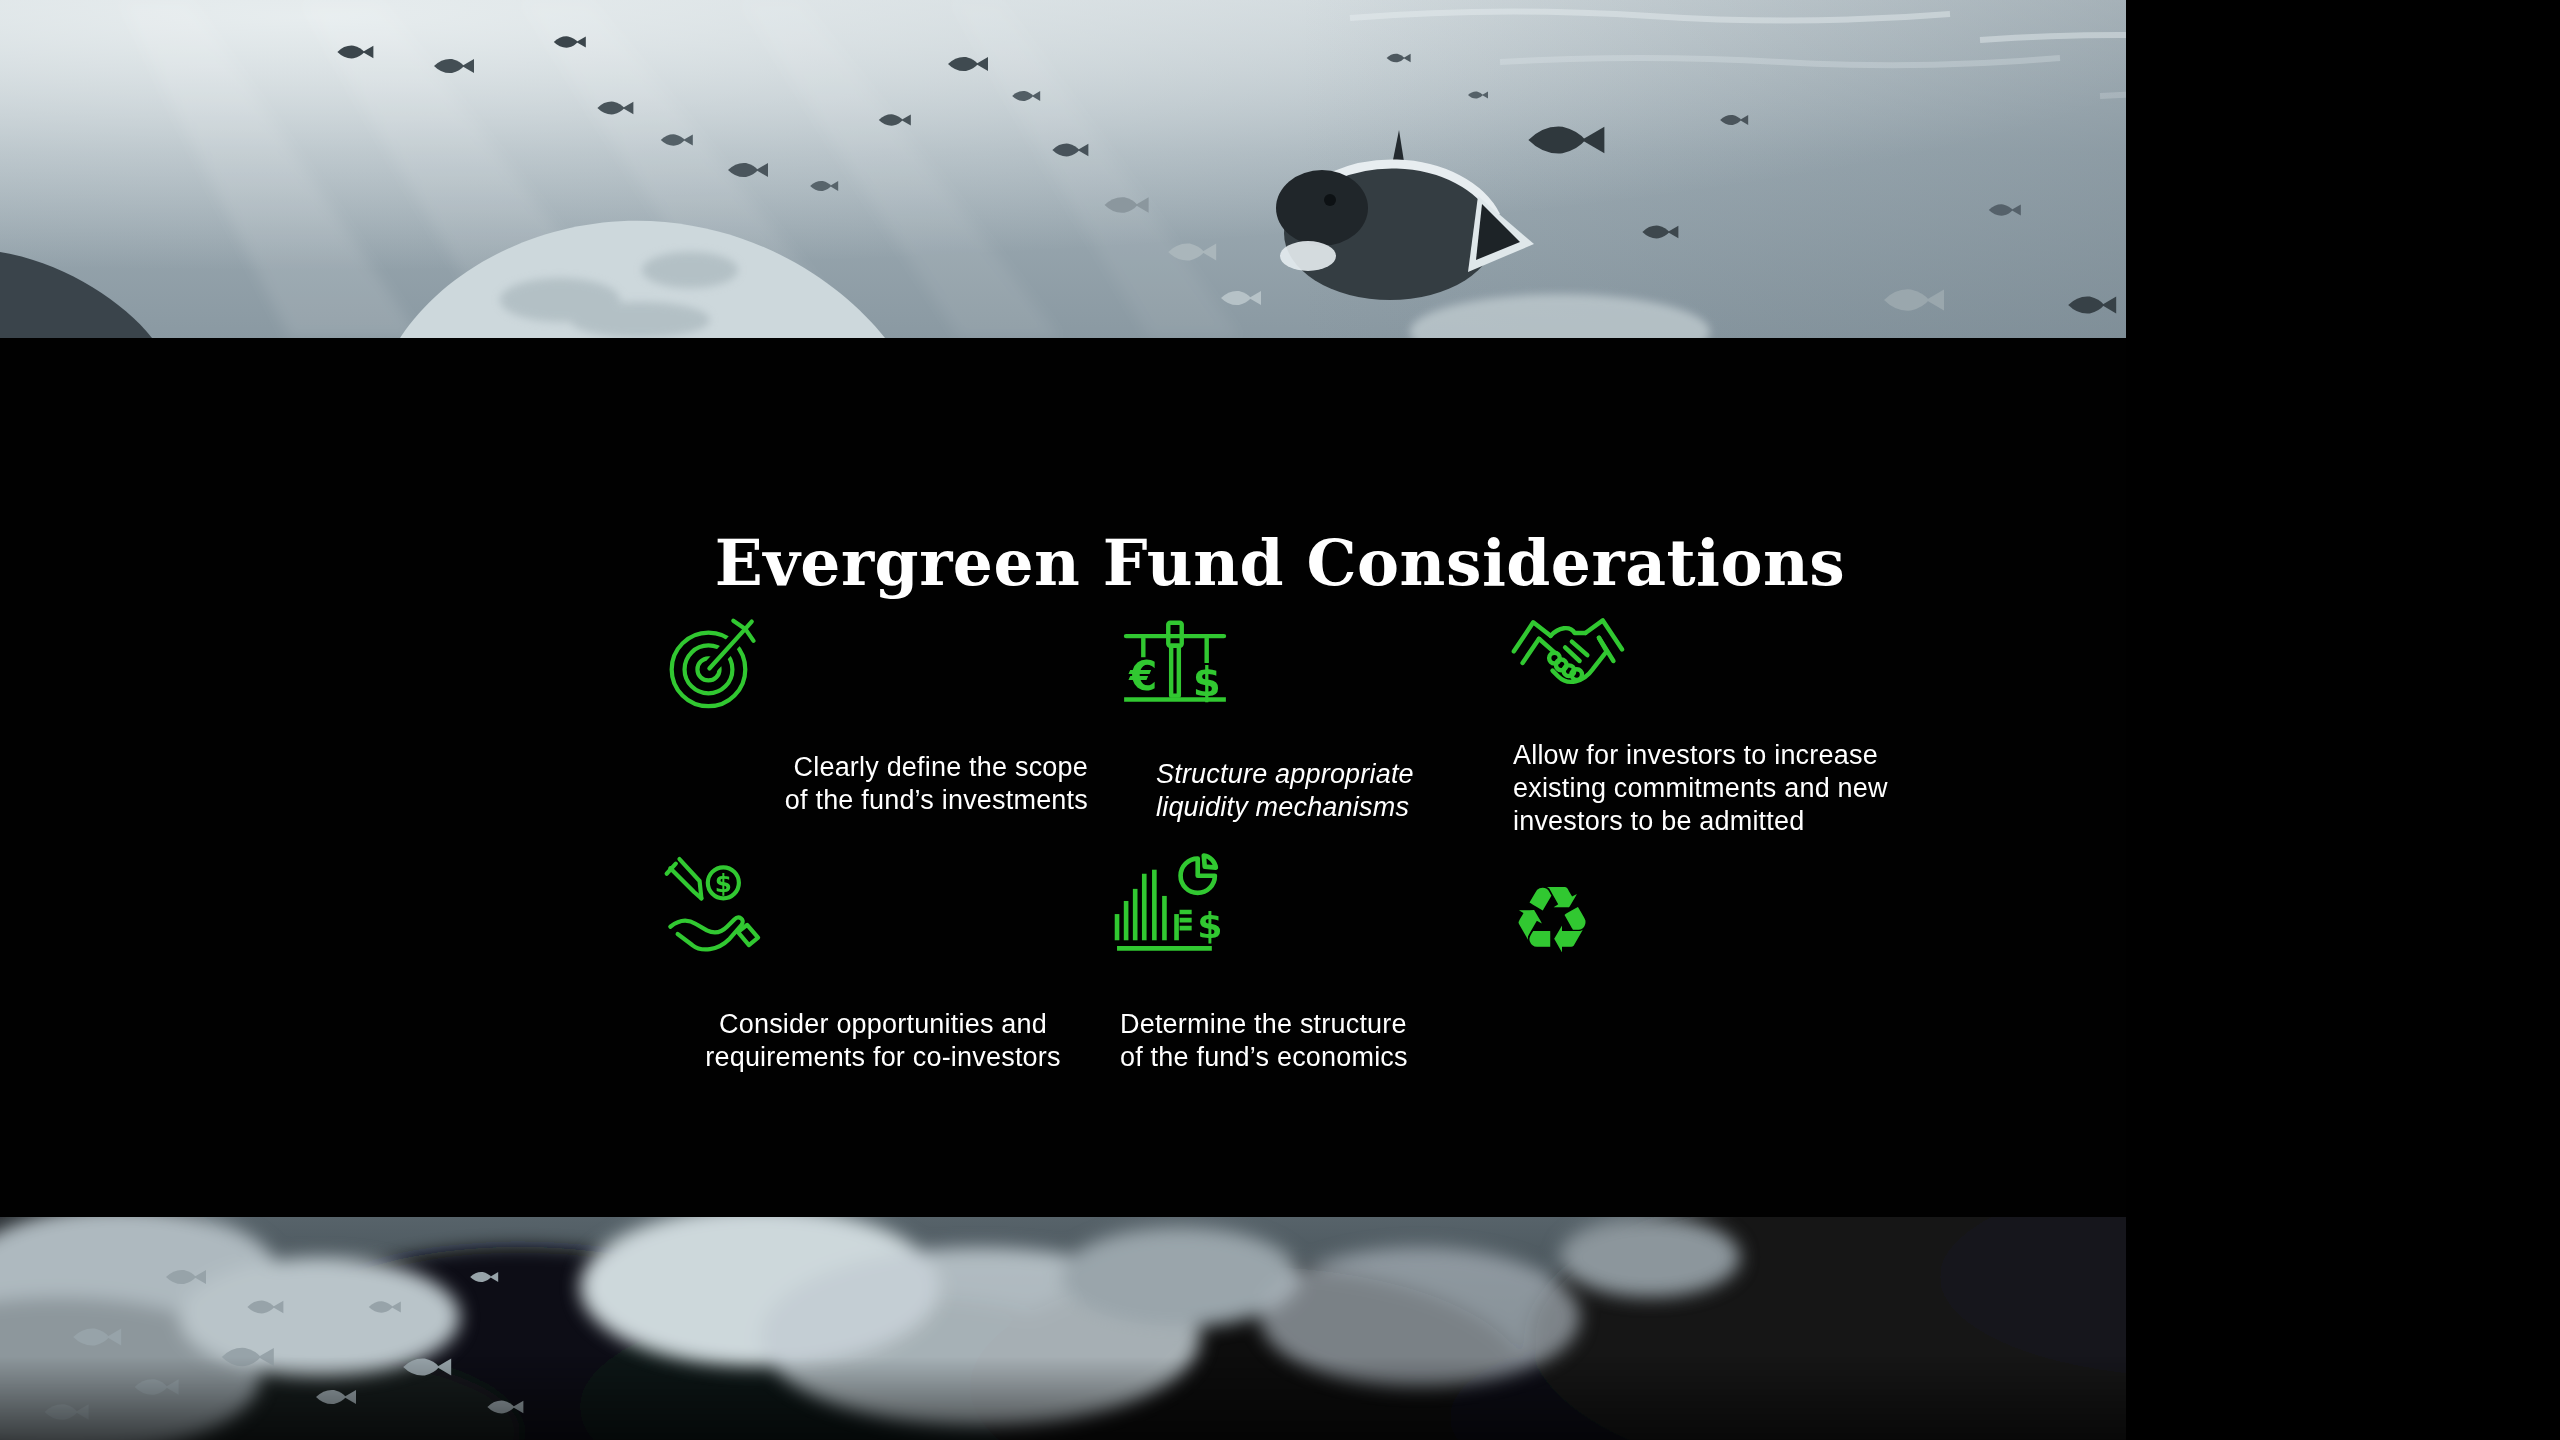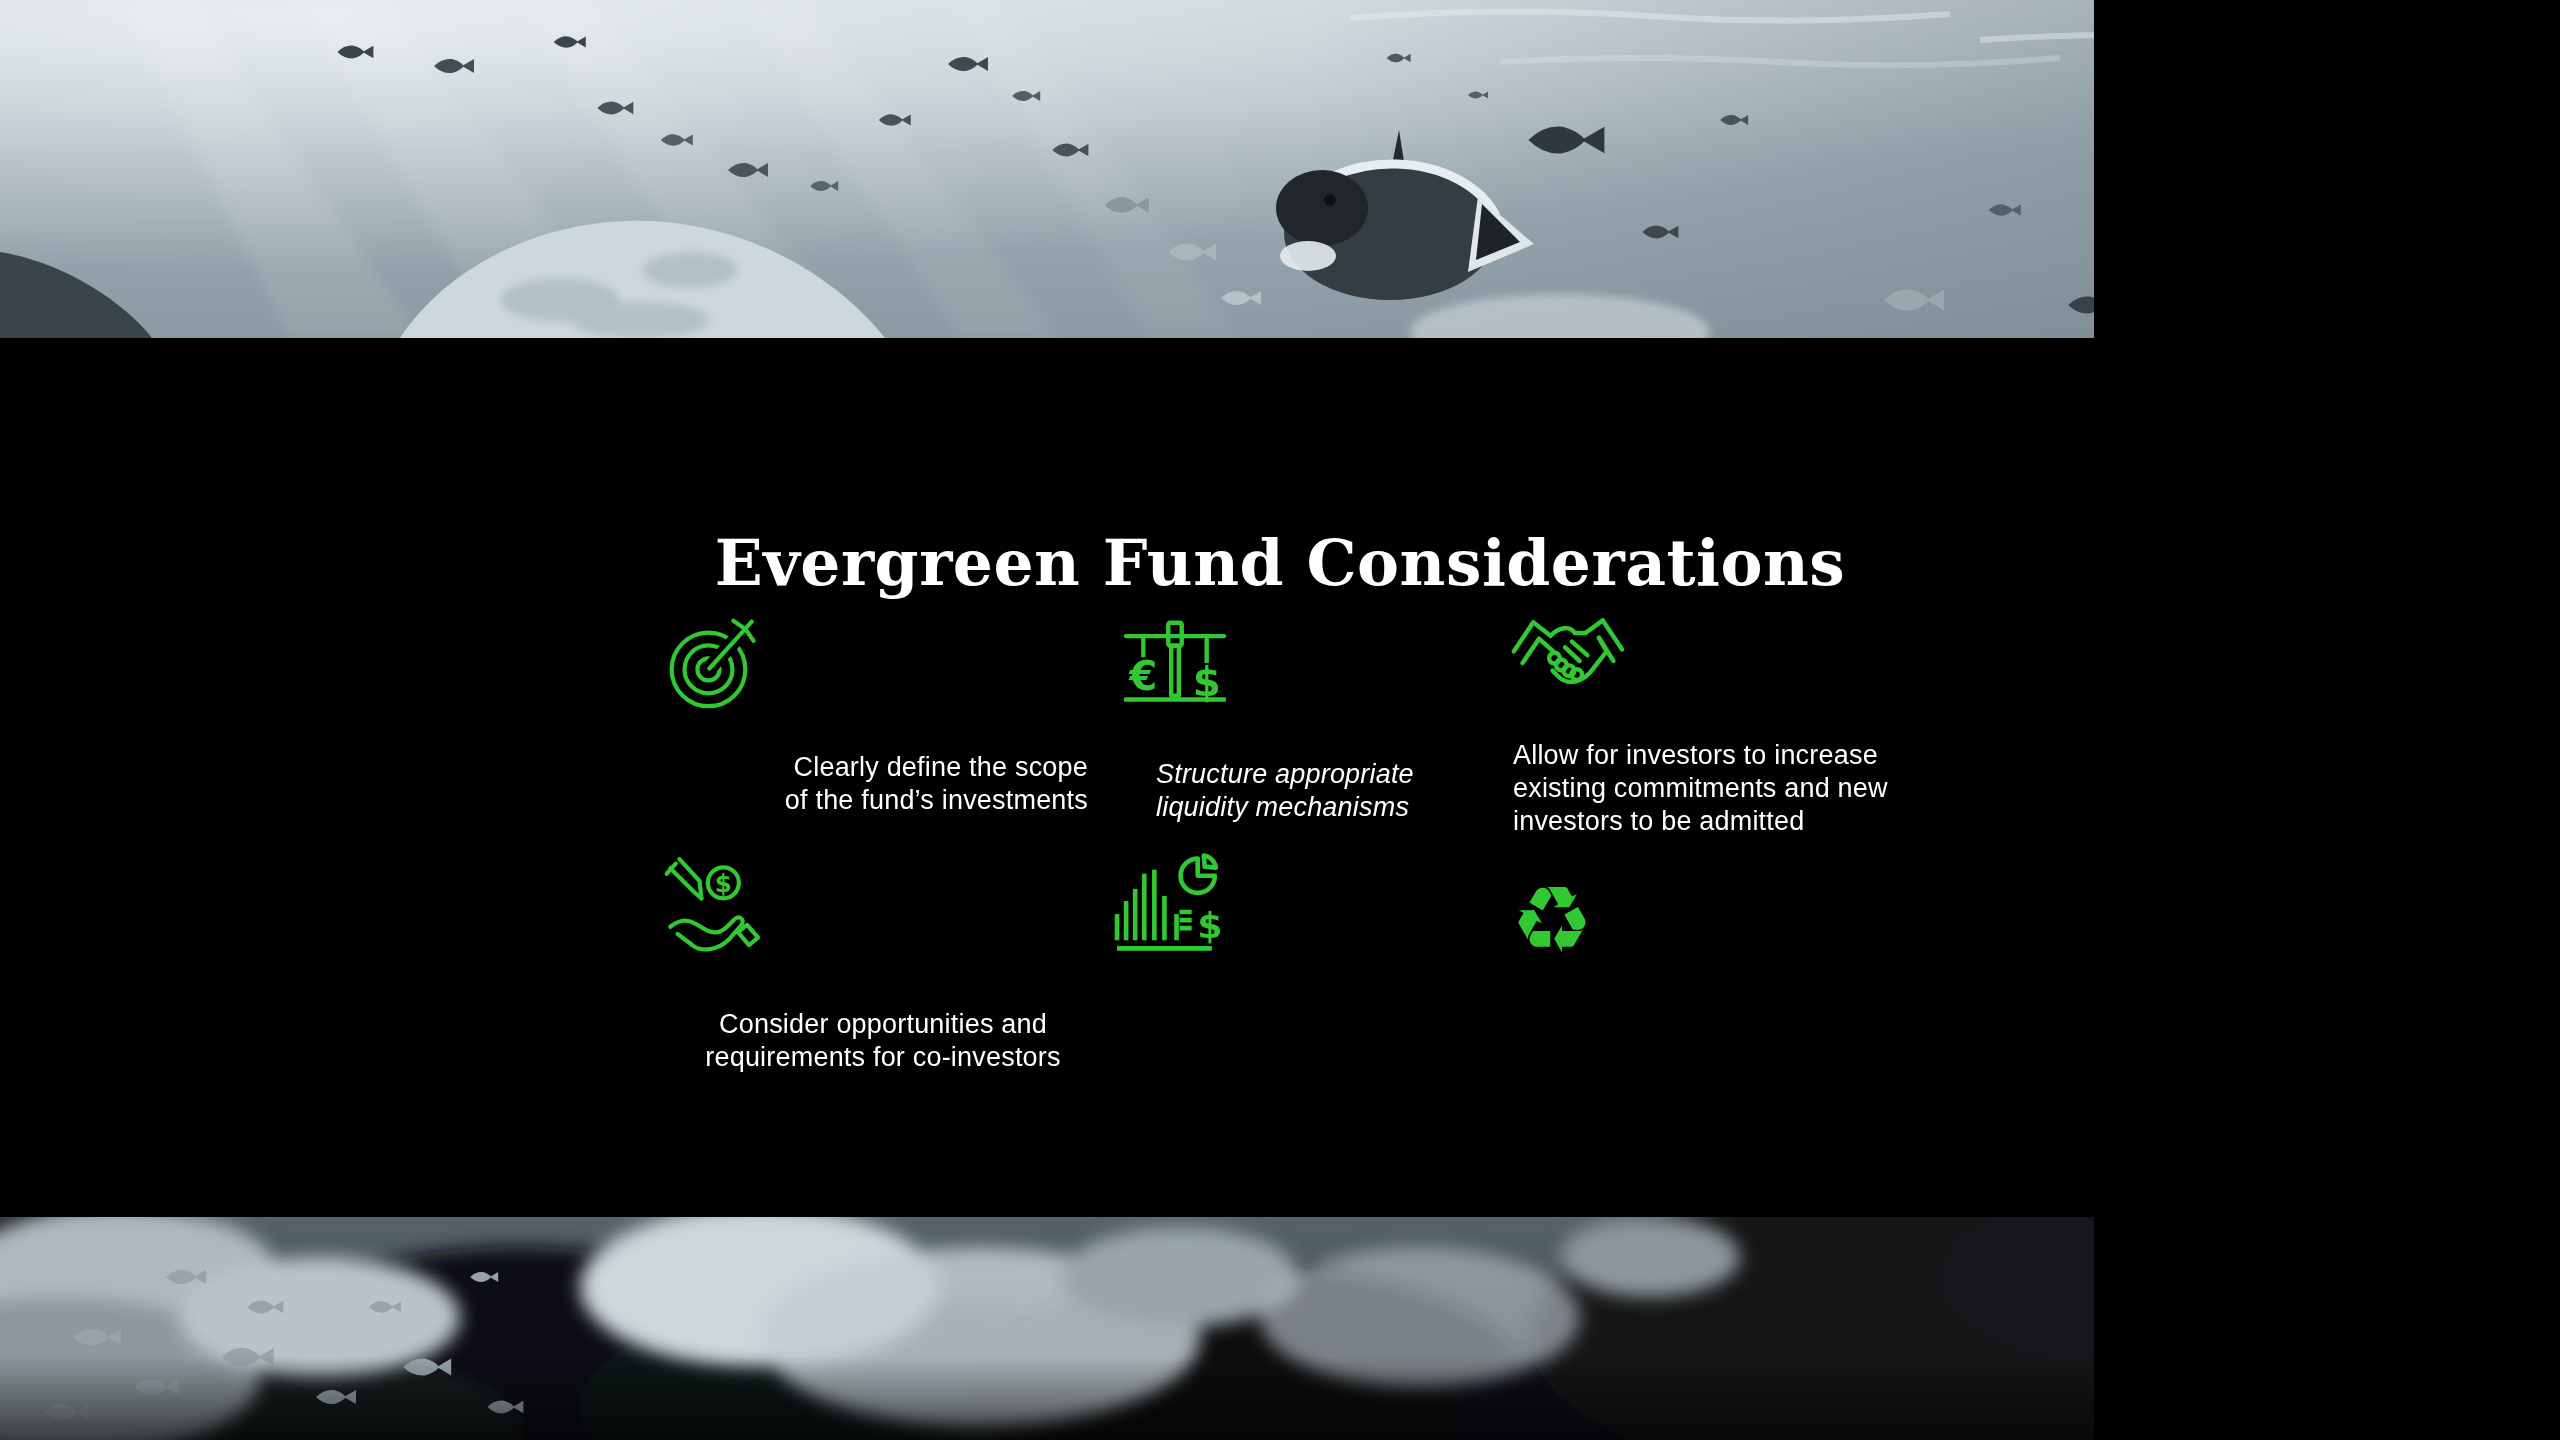--- a/index.html
+++ b/index.html
@@ -1,17 +1,17 @@
 <!DOCTYPE html>
 <html style="--accent: #31c831;"><head>
 <meta charset="utf-8">
 <style>
   html,body{margin:0;padding:0;background:#000;}
   .screen{position:relative;width:2094px;height:1440px;overflow:hidden;background:#000;
-          font-family:"Liberation Sans", sans-serif;}
+          font-family:"Liberation Sans", sans-serif;padding-left:32px;}
   
   .photo-top{position:absolute;left:0;top:0;width:2560px;height:338px;}
   .photo-bottom{position:absolute;left:0;top:1217px;width:2560px;height:223px;}
   .photo-top svg,.photo-bottom svg{display:block;width:100%;height:100%;}
   
   .panel{position:absolute;left:0;top:338px;width:2560px;height:879px;background:#010101;}
   
   .title{position:absolute;left:0;top:482px;width:2560px;text-align:center;
          font-family:"DejaVu Serif","Liberation Serif",serif;font-weight:700;
          font-size:63px;line-height:78px;color:#ffffff;letter-spacing:.5px;}
@@ -222,20 +222,22 @@
       <path class="stroke" d="M84 20 L84 3 A17 17 0 1 0 101 20 Z"></path>
       <path class="stroke" d="M90 0 A14 14 0 0 1 102 12 L91 11 Z"></path>
       <path class="stroke" d="M66 56 H78 M66 64 H78 M66 72 H78" stroke-width="3.5"></path>
       <text x="96" y="82" font-size="36" text-anchor="middle">$</text>
     </svg>
   </div>
   <div class="recycle-glyph" id="ic6">♻</div>
 
   <p class="itext" id="t4">Consider opportunities and
 requirements for co-investors</p>
+  <p class="itext" id="t5">Determine the structure
+of the fund’s economics</p>
 
   <div class="photo-bottom">
     <svg viewBox="0 0 2560 223" preserveAspectRatio="none">
       <defs>
         <linearGradient id="reefV" x1="0" y1="0" x2="0" y2="1">
           <stop offset="0" stop-color="#57636a"></stop>
           <stop offset="1" stop-color="#272f34"></stop>
         </linearGradient>
         <linearGradient id="vig" x1="0" y1="0" x2="0" y2="1">
           <stop offset="0" stop-color="#000000" stop-opacity="0"></stop>

